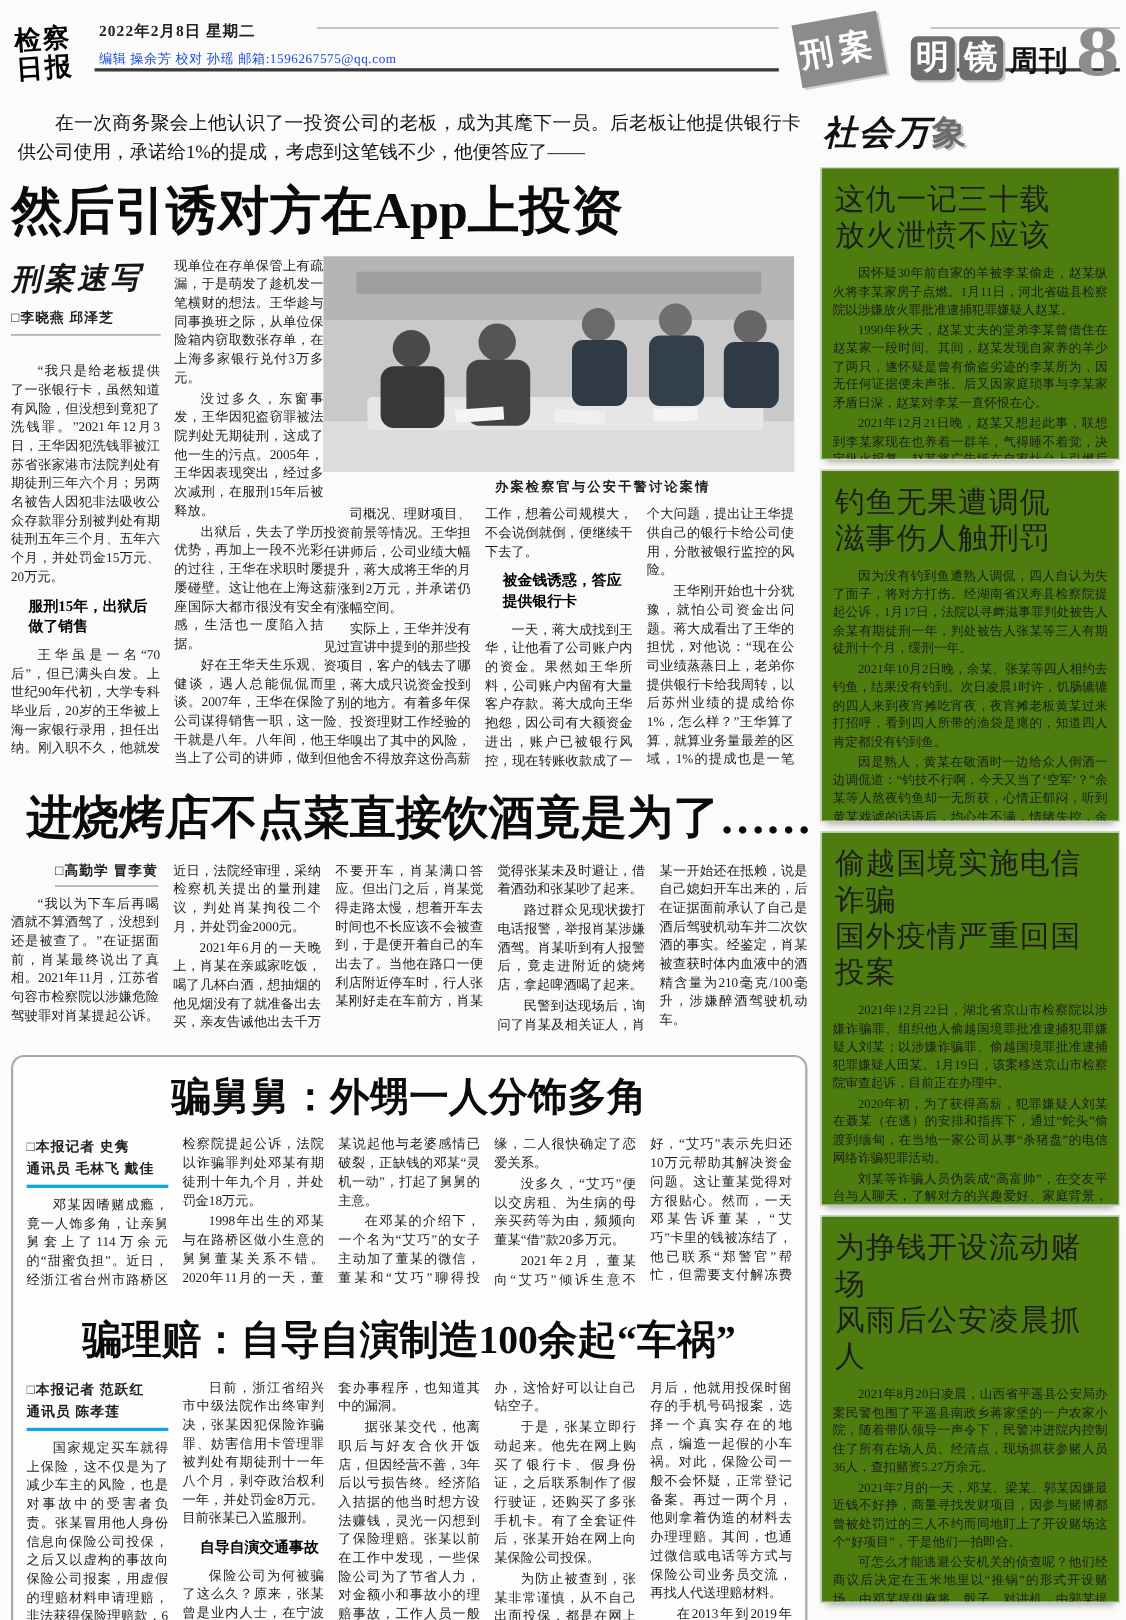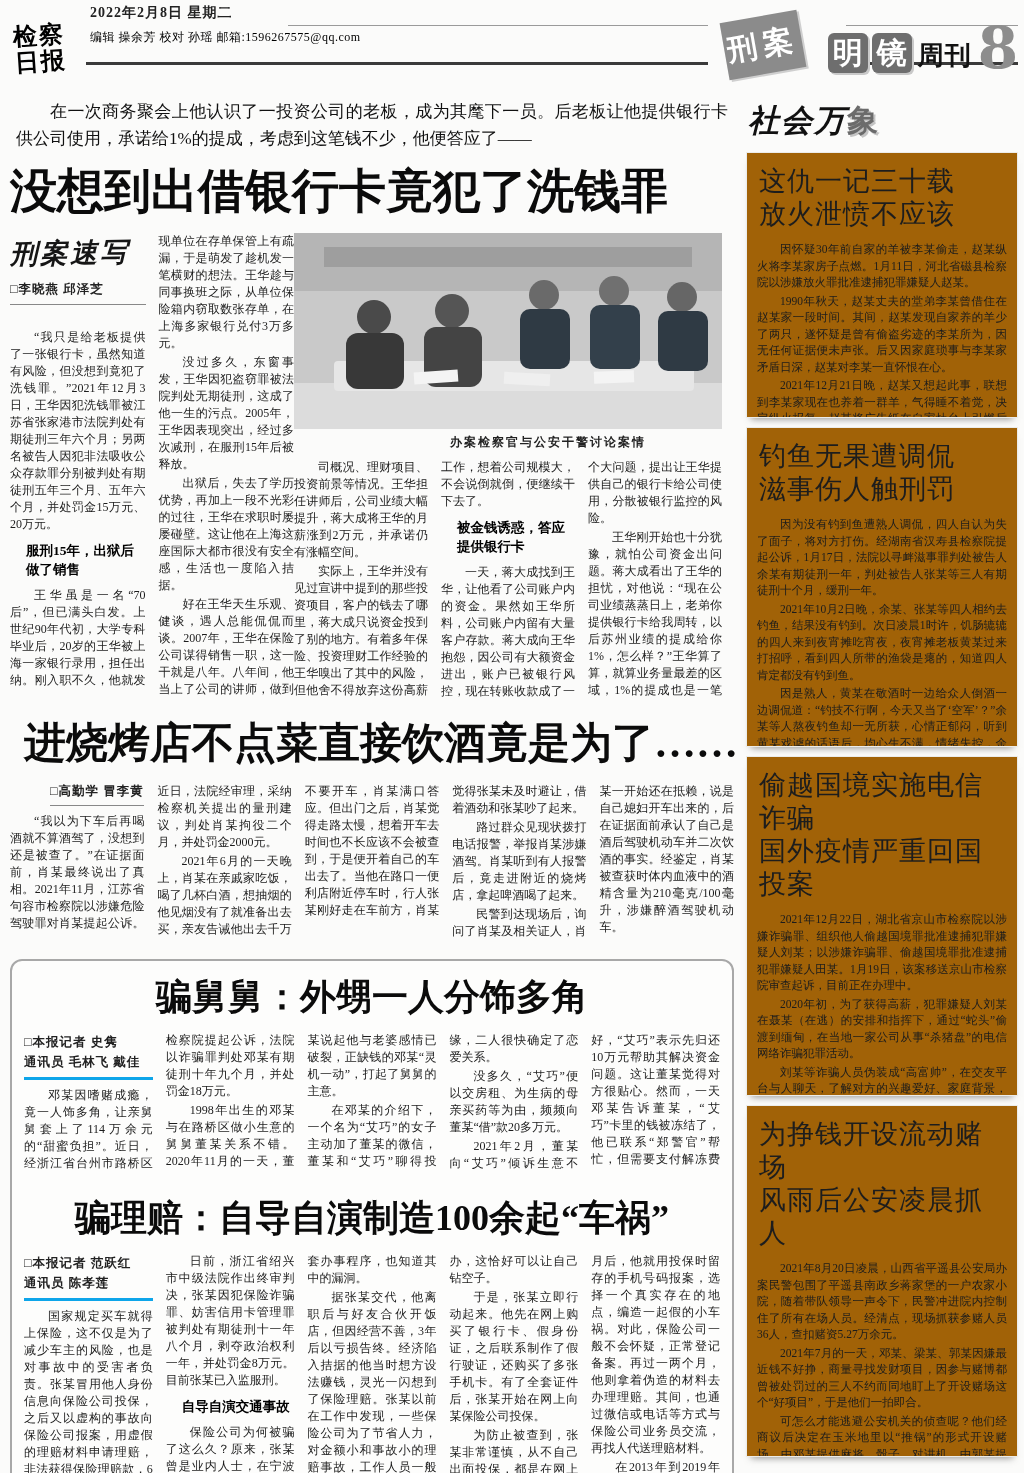--- a/index.html
+++ b/index.html
@@ -5,23 +5,23 @@
   * { margin:0; padding:0; box-sizing:border-box; }
   html,body { background:#f6f6f4; }
   body { font-family:"Liberation Serif","DejaVu Serif",serif; color:#1a1a1a; }
   #page { position:relative; width:1024px; height:1473px; background:#fbfbfa; overflow:hidden; }
 
   
   .masthead { position:absolute; left:0; top:0; width:1024px; height:92px; }
   .paper-logo { position:absolute; left:14px; top:22px; width:66px; height:56px;
     font-weight:900; font-size:24px; line-height:26px; letter-spacing:2px;
     transform:rotate(-4deg); color:#000; font-family:"DejaVu Serif",serif; }
-  .mast-info { position:absolute; left:90px; top:4px; }
+  .mast-info { position:absolute; left:90px; top:20px; }
   .mast-date { font-size:14px; font-weight:700; color:#222; letter-spacing:1px; }
-  .mast-staff { font-size:12px; color:#000000; margin-top:7px; letter-spacing:0.5px; }
+  .mast-staff { font-size:12px; color:#1d4ed8; margin-top:7px; letter-spacing:0.5px; }
   .rule { position:absolute; background:#9a9a9a; }
   .rule.thin-left  { left:288px; top:25px; width:420px; height:1px; }
   .rule.thick-left { left:86px;  top:62px; width:622px; height:3px; background:#3a3a3a; }
   .rule.thin-right { left:846px; top:25px; width:172px; height:1px; }
   .rule.thick-right{ left:846px; top:62px; width:172px; height:3px; background:#3a3a3a; }
   .section-tag { position:absolute; left:724px; top:16px; width:78px; height:58px;
     background:#8b8b8b; transform:rotate(-10deg); box-shadow:2px 2px 0 #cfcfcf;
     display:flex; align-items:center; justify-content:center; }
   .section-tag span { color:#fff; font-size:30px; font-weight:700; letter-spacing:6px;
     font-family:"DejaVu Serif",serif; }
@@ -73,21 +73,21 @@
     padding-bottom:5px; border-bottom:3px solid #0ea5e9; margin-bottom:7px; line-height:20px; }
   .boxA-body { height:152px; column-count:5; column-gap:13px; overflow:hidden; }
   .boxB-body { height:282px; column-count:5; column-gap:13px; overflow:hidden; }
   .boxB { margin-top:10px; }
 
   
   .sidebar { position:absolute; left:746px; top:96px; width:272px; }
   .side-logo { font-size:31px; font-weight:900; font-style:italic; letter-spacing:2px;
     color:#111; margin:4px 0 10px 2px; }
   .side-logo .logo-3d { color:#6b6b6b; text-shadow:2px 2px 0 #c4c4c4; font-style:normal; }
-  .side-card { background:#a16207; border:1px solid #ececea; padding:10px 10px 6px 10px;
+  .side-card { background:#4d7c0f; border:1px solid #ececea; padding:10px 10px 6px 10px;
     margin-bottom:9px; overflow:hidden;
     box-shadow:0 6px 7px -5px rgba(60,60,60,0.55); }
   .side-head { font-size:27px; line-height:33px; font-weight:500; color:#1d1d1d;
     letter-spacing:1px; margin:2px 0 10px 2px; font-family:"Liberation Serif",serif; }
   .side-body .para { font-size:11.5px; line-height:16.5px; }
   .card1 { height:266px; } .card2 { height:320px; } .card3 { height:340px; } .card4 { height:352px; }
 </style>
 </head>
 <body>
 
@@ -114,21 +114,21 @@
       <span class="wbox">镜</span>
       <span class="wsuffix">周刊</span>
       <span class="pagenum">8</span>
     </div>
   </header>
 
   <div class="main-col">
 
     <section>
       <p class="lead-intro">在一次商务聚会上他认识了一投资公司的老板，成为其麾下一员。后老板让他提供银行卡供公司使用，承诺给1%的提成，考虑到这笔钱不少，他便答应了——</p>
-      <h1 class="lead-headline">没想到出借银行卡竟犯了洗钱罪</h1>
+      <h1 class="lead-headline">然后引诱对方在App上投资</h1>
       <div class="a1-body">
         <div class="a1-left">
           <div class="colhead">刑案速写</div>
           <div class="byline">□李晓燕 邱泽芝</div>
         <p class="para">“我只是给老板提供了一张银行卡，虽然知道有风险，但没想到竟犯了洗钱罪。”2021年12月3日，王华因犯洗钱罪被江苏省张家港市法院判处有期徒刑三年六个月；另两名被告人因犯非法吸收公众存款罪分别被判处有期徒刑五年三个月、五年六个月，并处罚金15万元、20万元。</p>
             <h4 class="subhead">服刑15年，出狱后做了销售</h4>
             <p class="para">王华虽是一名“70后”，但已满头白发。上世纪90年代初，大学专科毕业后，20岁的王华被上海一家银行录用，担任出纳。刚入职不久，他就发现单位在存单保管上有疏漏，于是萌发了趁机发一笔横财的想法。王华趁与同事换班之际，从单位保险箱内窃取数张存单，在上海多家银行兑付3万多元。</p>
             <p class="para">没过多久，东窗事发，王华因犯盗窃罪被法院判处无期徒刑，这成了他一生的污点。2005年，王华因表现突出，经过多次减刑，在服刑15年后被释放。</p>
             <p class="para">出狱后，失去了学历优势，再加上一段不光彩的过往，王华在求职时屡屡碰壁。这让他在上海这座国际大都市很没有安全感，生活也一度陷入拮据。</p>
             <p class="para">好在王华天生乐观、健谈，遇人总能侃侃而谈。2007年，王华在保险公司谋得销售一职，这一干就是八年。八年间，他当上了公司的讲师，做到了销售主任级别，专门给销售业务员讲解保险理财产品。</p>

